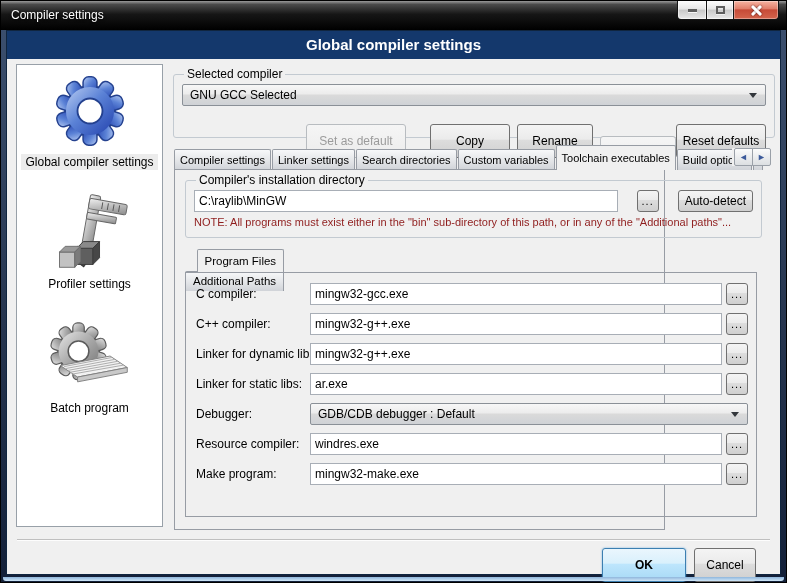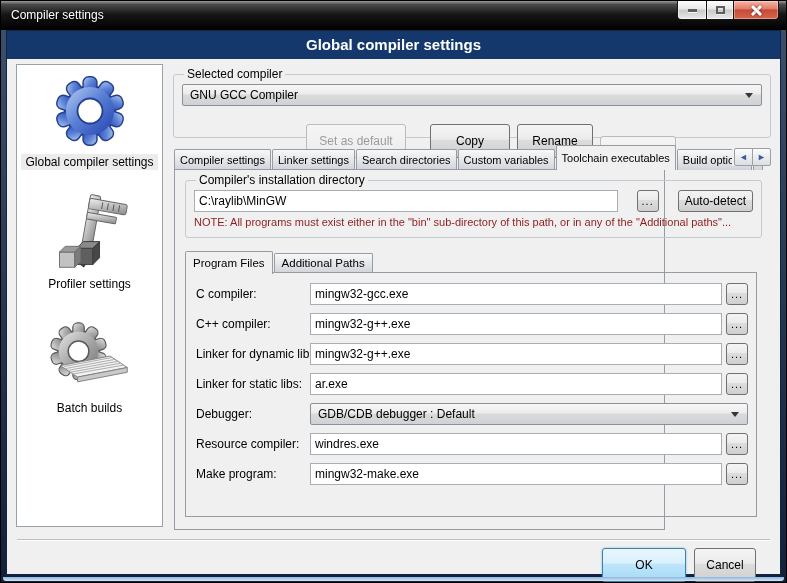--- a/index.html
+++ b/index.html
@@ -138,21 +138,21 @@
   .tinput {
     height:22px; border:1px solid #a8aeb6; background:#fff; padding:0 4px;
     font-family:"Liberation Sans", sans-serif; font-size:12px; color:#000; min-width:0;
   }
   .dirrow .tinput { flex:1; }
   .browse { width:22px; padding:0; font-size:11px; letter-spacing:1px; flex:none; }
   .autodetect { padding:0 6px; flex:none; }
   .note { margin-top:4px; font-size:11px; color:#8f1d1d; white-space:nowrap; overflow:hidden; }
 
   
-  .subtabbar { position:absolute; left:10px; top:79px; height:24px; display:flex; align-items:flex-end; }
+  .subtabbar { position:absolute; left:10px; top:79px; height:24px; display:flex; align-items:flex-end;flex-direction:column; }
   .subtab {
     height:20px; line-height:19px; padding:0 7px; font-size:11.5px; white-space:nowrap;
     background:linear-gradient(180deg,#f7f8f9,#e3e5e8 55%,#d0d3d8);
     border:1px solid #979ca4; border-bottom:none; border-radius:2px 2px 0 0; margin-right:1px; cursor:default;
   }
   .subtab.active { height:23px; line-height:22px; background:#f0f0f0; position:relative; z-index:3; margin-bottom:-1px; }
   .subpage { position:absolute; left:10px; top:102px; width:572px; height:245px; border:1px solid #979ca4; z-index:2; }
 
   .trow { display:flex; align-items:center; margin:8px 8px 0 10px; height:22px; }
   .trow:first-child { margin-top:10px; }
@@ -160,20 +160,21 @@
   .trow .tinput { flex:1; }
   .trow .browse { margin-left:4px; }
   .trow .combo { flex:1; }
 
   
   .footersep { position:absolute; left:10px; right:10px; top:508px; height:0; border-top:1px solid #bfbfbf; border-bottom:1px solid #fdfdfd; }
   .btn.ok {
     position:absolute; left:595px; top:517px; width:84px; height:22px;
     border-color:#3c7fb1; background:linear-gradient(180deg,#eaf6fd,#d9f0fc 45%,#bee6fd 46%,#a7d9f5);
     box-shadow:0 0 2px rgba(61,149,214,.7);
+    font-weight:bold;
   }
   .btn.cancel { position:absolute; left:687px; top:517px; width:62px; height:22px; }
 </style>
 </head>
 <body>
 
 <div class="window">
 
   <div class="titlebar">
     <span class="titlebar-title">Compiler settings</span>
@@ -282,35 +283,36 @@
               <circle r="26" fill="url(#gg)"></circle>
               <circle r="13.5" fill="#ffffff" stroke="#5a5a5a" stroke-width="2"></circle>
             </g>
             <g>
               <path d="M14 48 L66 38 L84 50 L32 60 Z" fill="#f2f2f2" stroke="#808080"></path>
               <path d="M84 50 L84 55 L32 65 L32 60 Z" fill="#c9c9c9" stroke="#808080"></path>
               <path d="M18 49 L68 39.5 M20 51 L71 41.5 M22 53 L74 43.5 M24 55 L77 45.5 M26 57 L80 47.5" stroke="#aaa" stroke-width="1" fill="none"></path>
             </g>
           </svg>
         </div>
-        <span class="side-label">Batch builds</span>
+        <span class="side-label">Batch program</span>
       </div>
     </div>
 
     <fieldset class="group sel-compiler">
       <legend>Selected compiler</legend>
       <div class="combo">
-        <span class="combo-text">GNU GCC Compiler</span>
+        <span class="combo-text">GNU GCC Selected</span>
         <span class="combo-arrow"></span>
       </div>
       <div class="btnrow">
         <button class="btn set disabled">Set as default</button>
         <button class="btn copy">Copy</button>
         <button class="btn rename">Rename</button>
         <button class="btn delete disabled">Delete</button>
+        <button class="btn reset">Reset defaults</button>
       </div>
     </fieldset>
 
     <div class="tabbar">
       <div class="tab">Compiler settings</div>
       <div class="tab">Linker settings</div>
       <div class="tab">Search directories</div>
       <div class="tab">Custom variables</div>
       <div class="tab active">Toolchain executables</div>
       <div class="tab">Build options</div>

